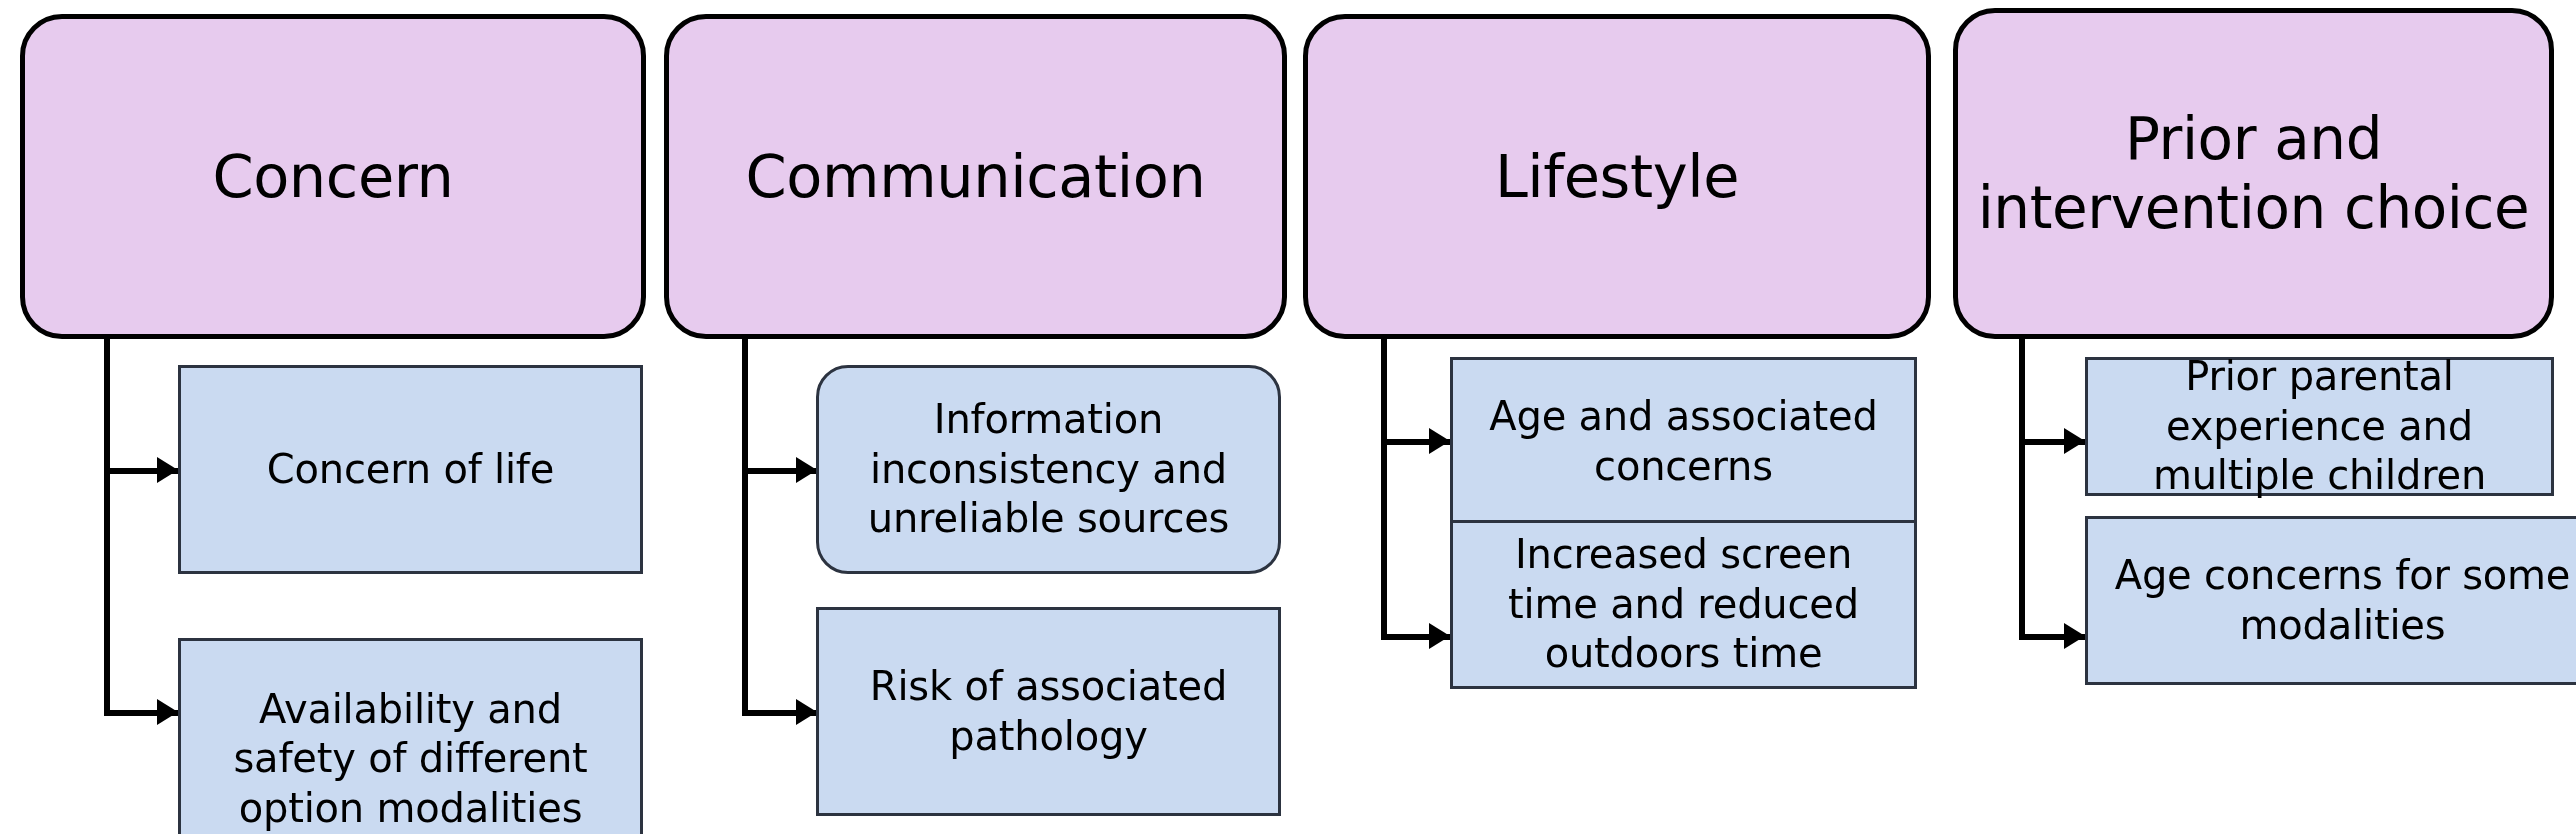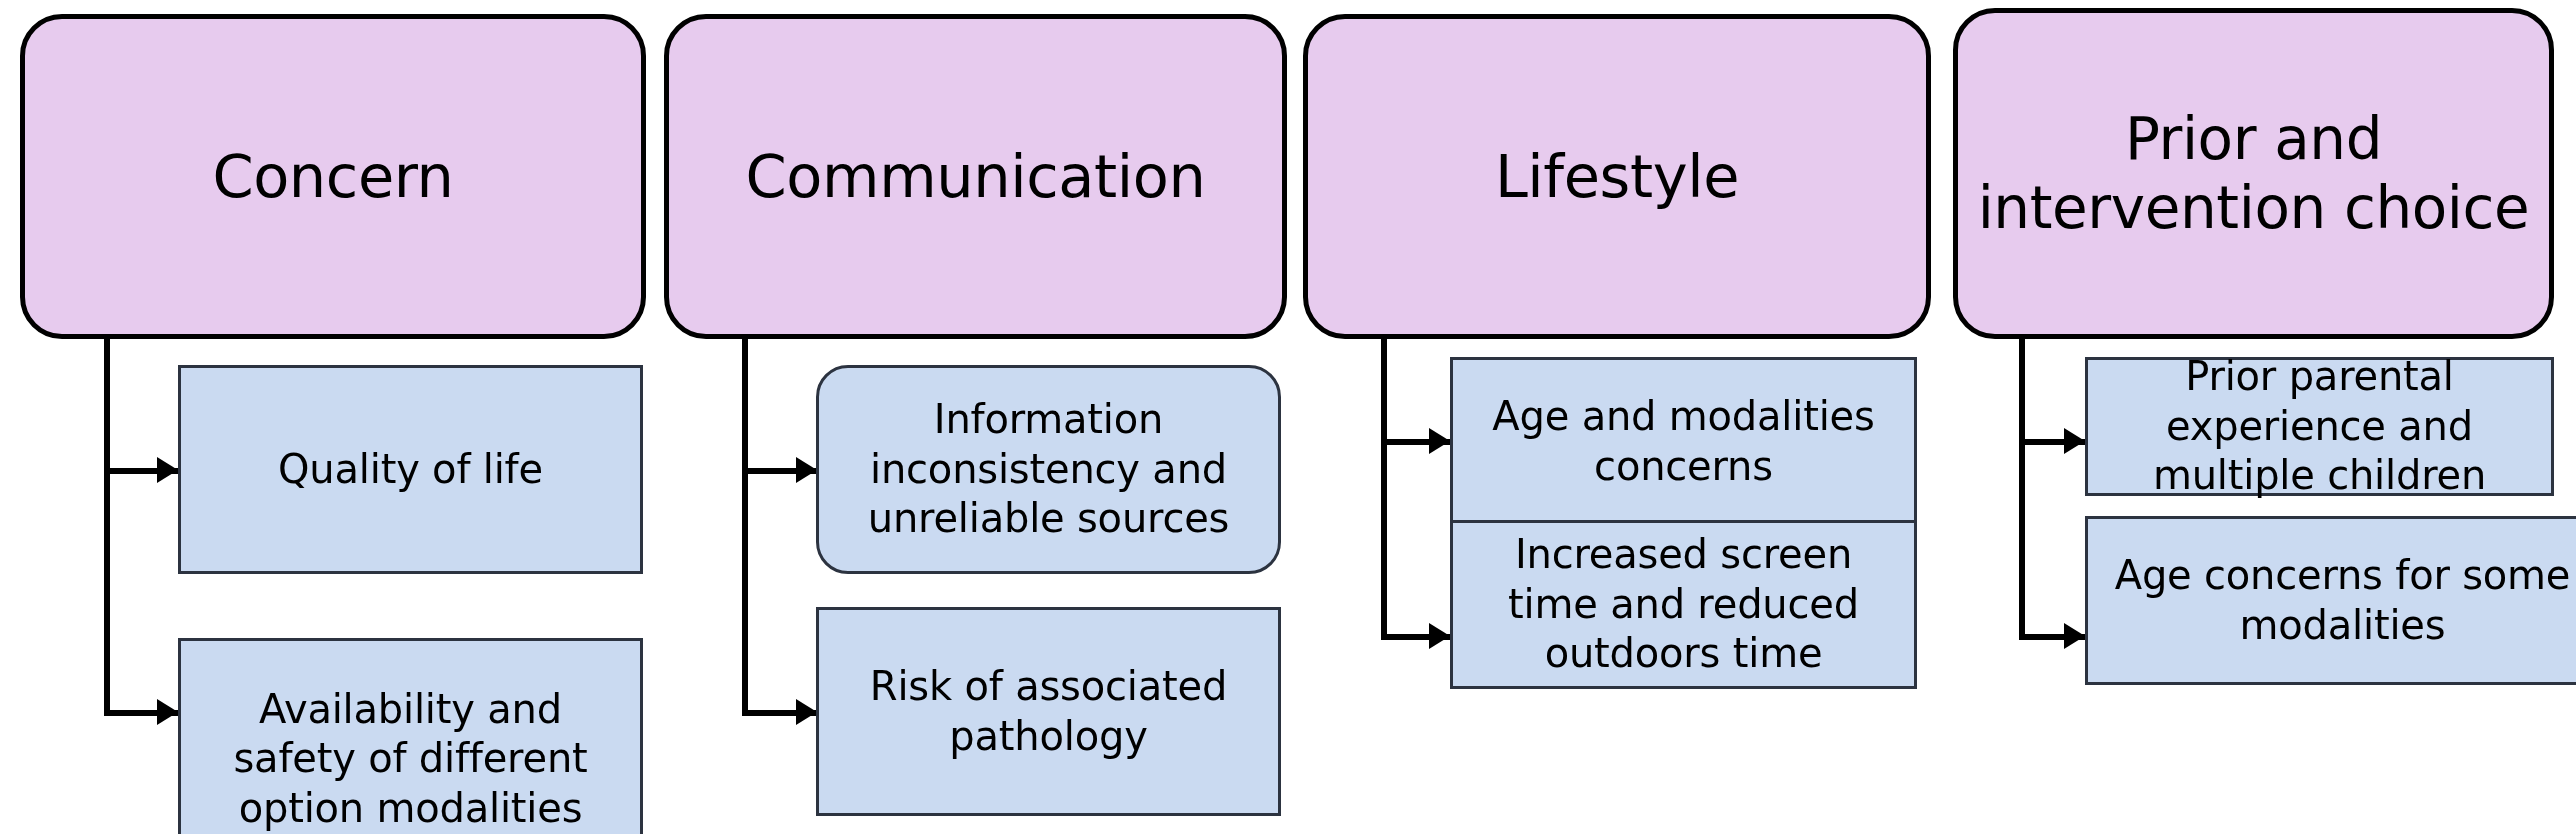--- a/index.html
+++ b/index.html
@@ -62,21 +62,21 @@
 
     <div class="vline" style="left:104px;top:337px;height:379px;"></div>
 
     <div class="hline" style="left:104px;top:468px;width:74px;"></div>
     <div class="arrowhead" style="left:157px;top:457px;"></div>
 
     <div class="hline" style="left:104px;top:710px;width:74px;"></div>
     <div class="arrowhead" style="left:157px;top:699px;"></div>
 
     <div class="sub" style="left:178px;top:365px;width:465px;height:209px;">
-      <span>Quality of life</span>
+      <span>Concern of life</span>
     </div>
     <div class="sub" style="left:178px;top:638px;width:465px;height:242px;">
       <span>Availability and safety of different option modalities</span>
     </div>
   </div>
 
   <div class="col">
     <div class="cat" style="left:664px;top:14.4px;width:623px;height:325px;">
       <span>Communication</span>
     </div>
@@ -104,21 +104,21 @@
 
     <div class="vline" style="left:1381px;top:337px;height:302px;"></div>
 
     <div class="hline" style="left:1381px;top:439px;width:69px;"></div>
     <div class="arrowhead" style="left:1429px;top:428px;"></div>
 
     <div class="hline" style="left:1381px;top:634px;width:69px;"></div>
     <div class="arrowhead" style="left:1429px;top:623px;"></div>
 
     <div class="sub" style="left:1450px;top:357px;width:467px;height:169px;">
-      <span>Age and modalities concerns</span>
+      <span>Age and associated concerns</span>
     </div>
     <div class="sub" style="left:1450px;top:520px;width:467px;height:169px;">
       <span>Increased screen time and reduced outdoors time</span>
     </div>
   </div>
 
   <div class="col">
     <div class="cat" style="left:1953px;top:8px;width:601px;height:331px;font-size:58px;">
       <span>Prior and intervention choice</span>
     </div>

